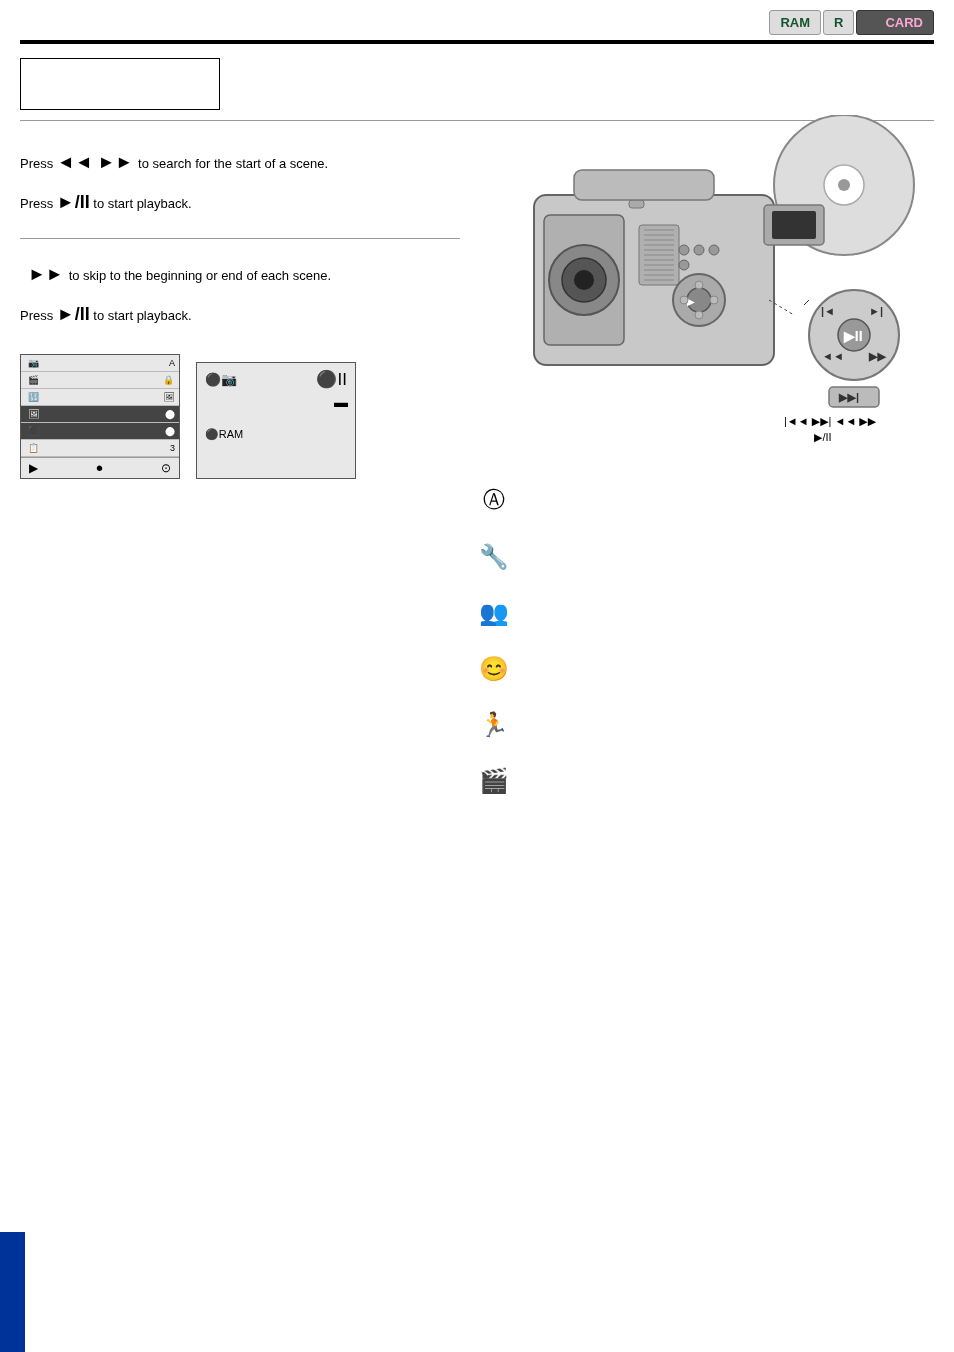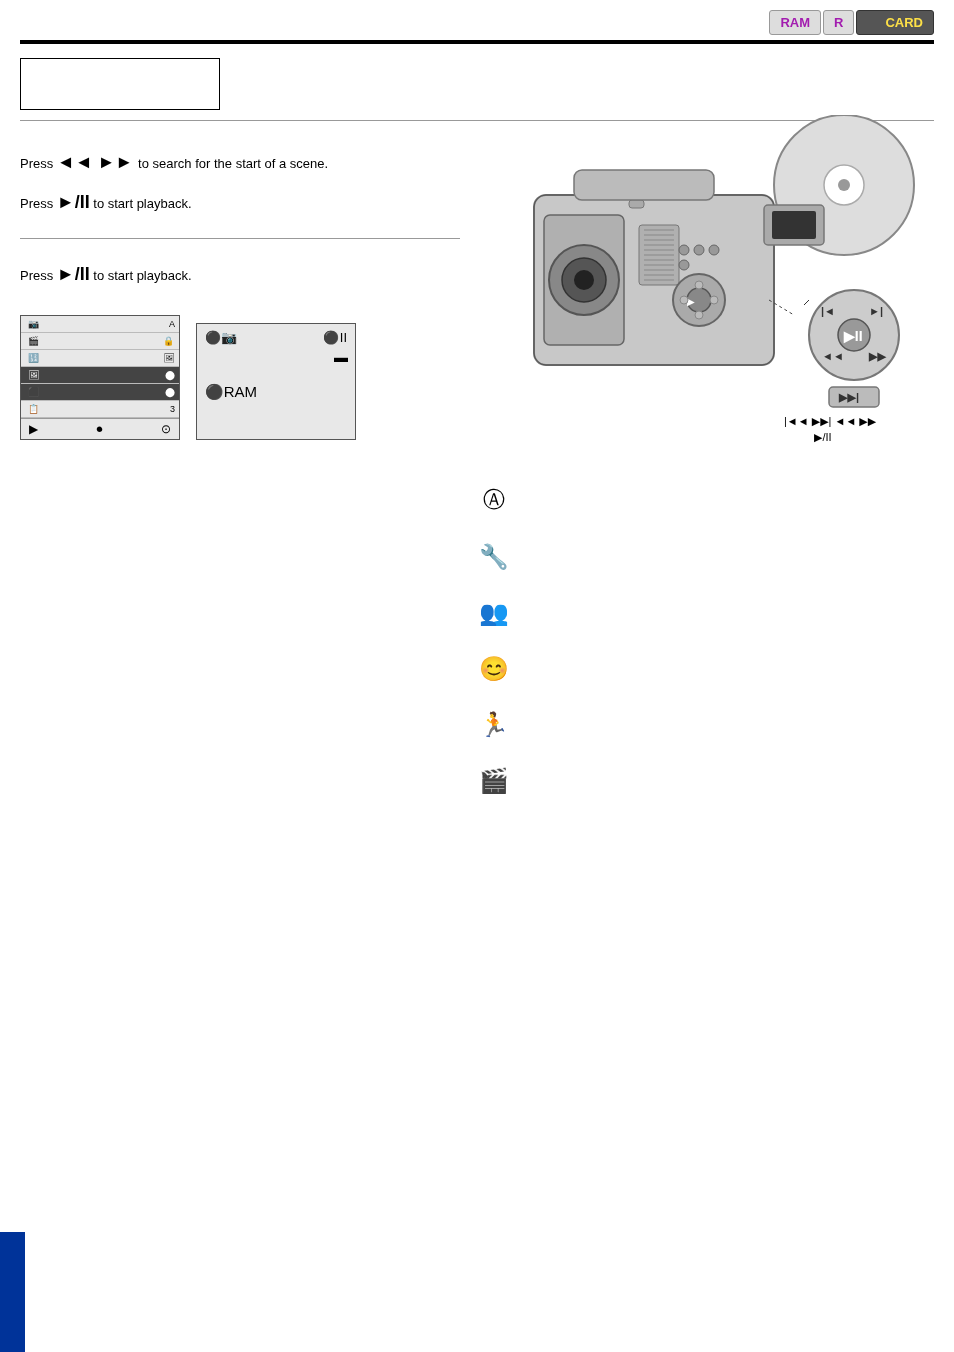--- a/index.html
+++ b/index.html
@@ -24,25 +24,25 @@
       gap: 2px;
       padding: 10px 20px;
     }
     .mode-badge {
       padding: 4px 10px;
       font-size: 13px;
       font-weight: bold;
       border-radius: 3px;
       border: 1px solid #999;
       background: #ddd;
-      color: #a21caf;
+      color: #14532d;
     }
     .mode-badge.active {
       background: #555;
-      color: #fde047;
+      color: #f9a8d4;
       border-color: #333;
       padding-left: 28px;
     }
 
     
     .thick-rule {
       position: absolute;
       top: 40px;
       left: 20px;
       right: 20px;
@@ -182,20 +182,21 @@
   <div class="left-col">
 
     <div style="margin-bottom: 16px; line-height: 2.2; font-size:13px;">
       <div>Press <span class="symbol">◄◄ ►► </span> to search for the start of a scene.</div>
       <div>Press <span class="symbol">►/II</span> to start playback.</div>
     </div>
 
     <div style="height:1px; background:#999; margin-bottom:16px;"></div>
 
     <div style="line-height: 2.2; font-size:13px;">
+      <div style="padding-left:8px;"><span class="symbol">►► </span>to skip to the beginning or end of each scene.</div>
       <div>Press <span class="symbol">►/II</span> to start playback.</div>
     </div>
 
     <div style="margin-top: 20px; display:flex; gap:16px;">
 
       <div class="menu-box">
         <div class="menu-row">
           <span class="menu-icon">📷</span>
           <span class="menu-label"></span>
           <span class="menu-right">A</span>
@@ -230,29 +231,29 @@
           <span>▶</span>
           <span>⏺</span>
           <span>⊙</span>
         </div>
       </div>
 
       <div class="status-box">
         <div class="status-row">
           <span style="font-size:13px;">⚫📷</span>
           <span style="flex:1;"></span>
-          <span style="font-size:13px;text-align:center;">⚫II</span>
+          <span style="font-size:17px;text-align:center;">⚫II</span>
         </div>
         <div class="status-row">
           <span style="flex:1;"></span>
           <span style="font-size:14px; letter-spacing:-1px;">▬</span>
         </div>
         <div style="height:14px;"></div>
         <div class="status-row">
-          <span style="font-size:15px;">⚫RAM</span>
+          <span style="font-size:11px;">⚫RAM</span>
         </div>
       </div>
     </div>
 
   </div>
 
   <div style="position:absolute; right:0; top:-20px; width:460px;">
 
     <div class="camera-container">
       <svg width="460" height="340" viewBox="0 0 460 340">

